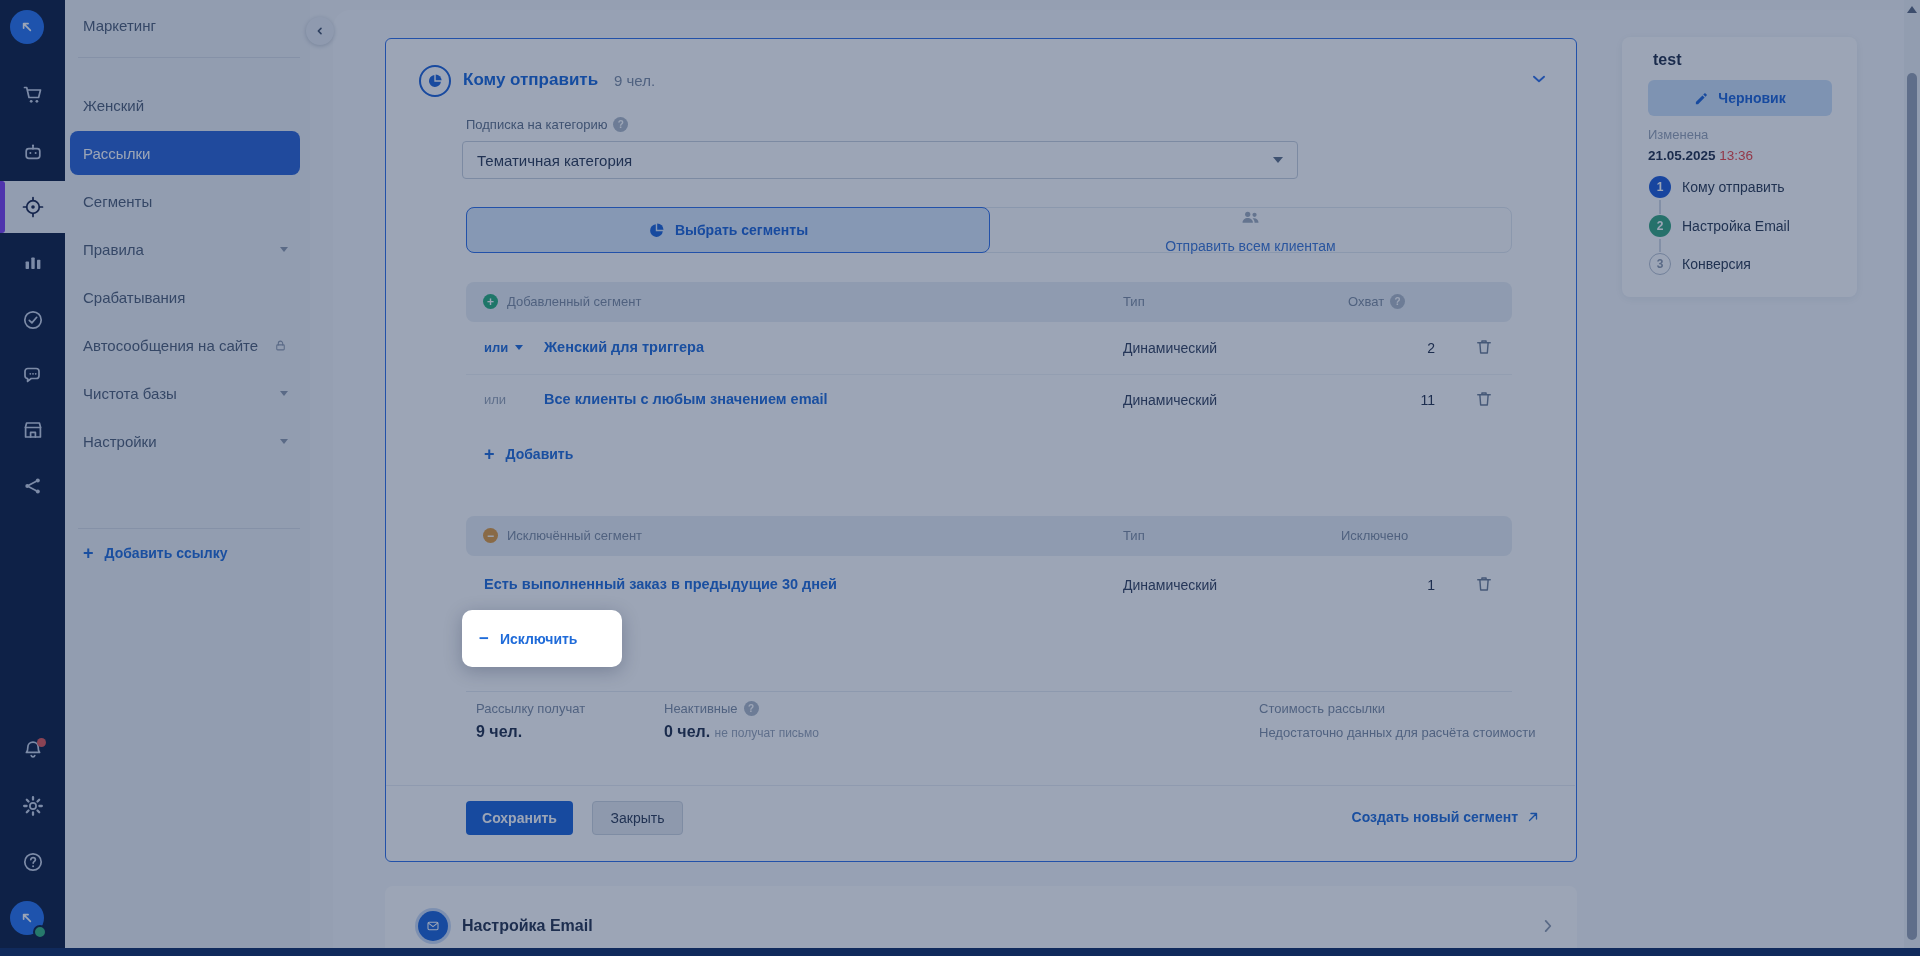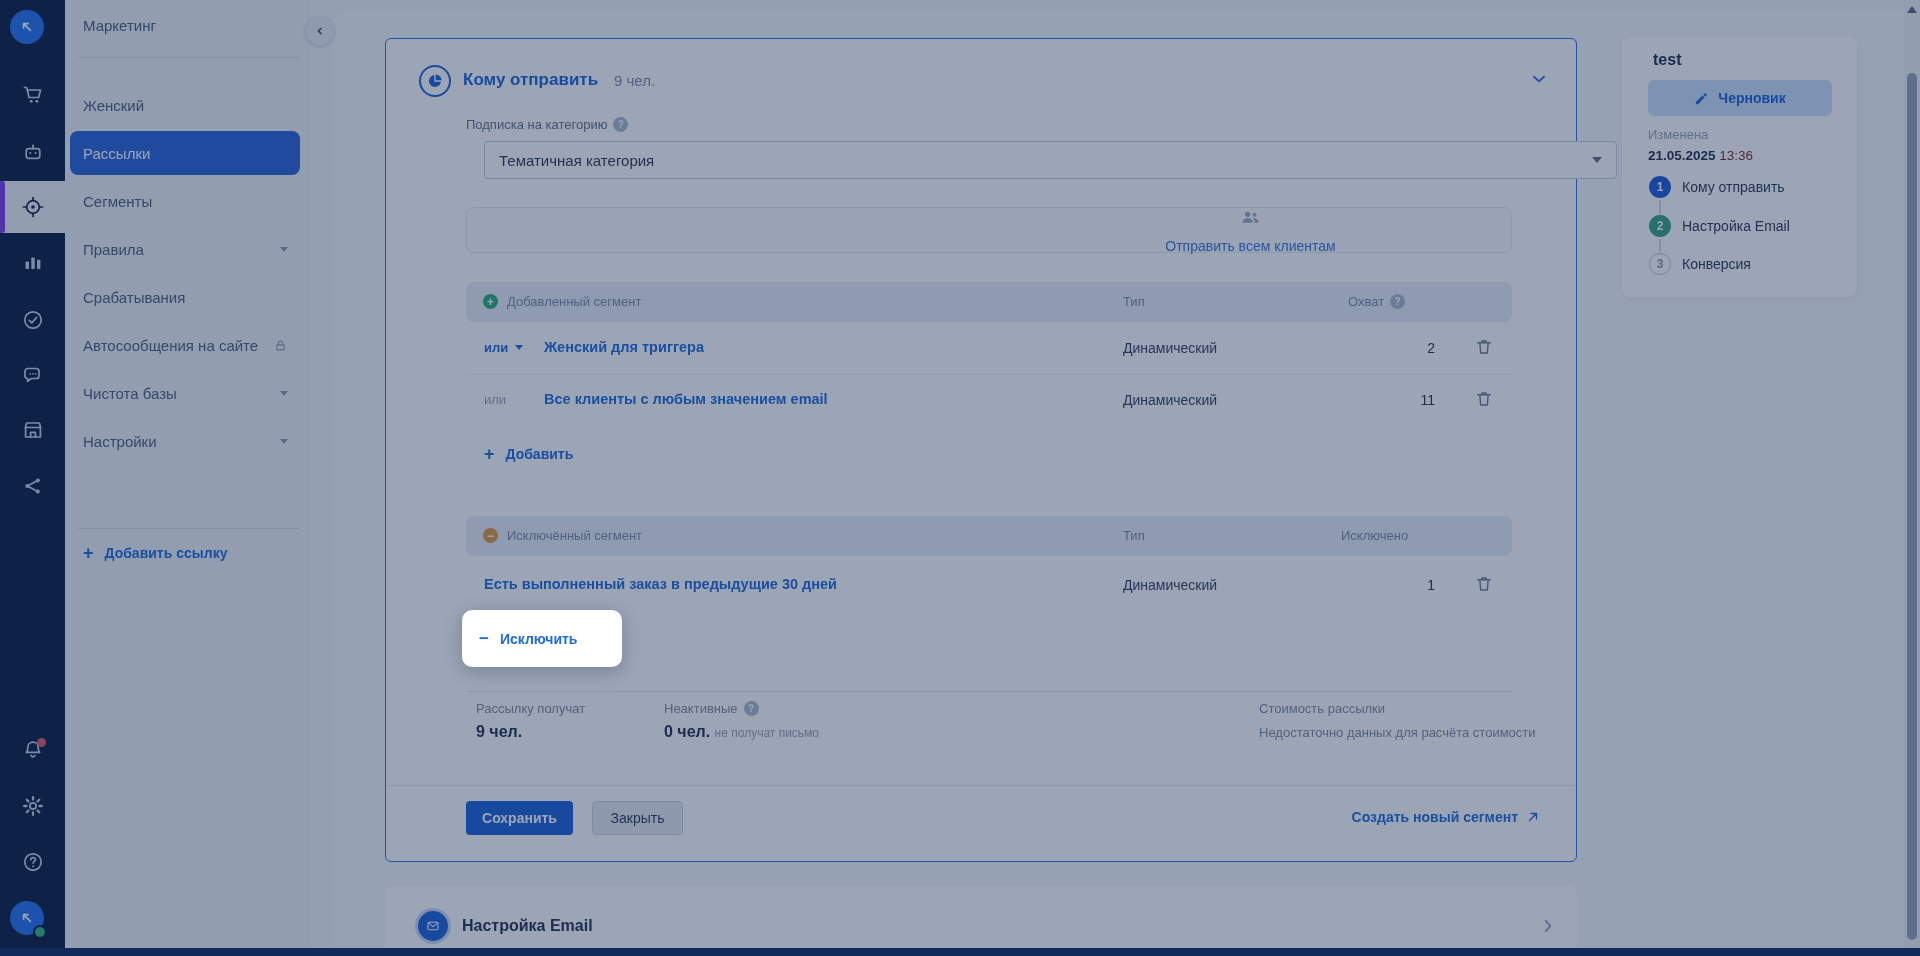--- a/index.html
+++ b/index.html
@@ -40,21 +40,21 @@
   #card1{position:absolute;left:385px;top:38px;width:1192px;height:824px;background:#fff;border:1.5px solid #2e6fe8;border-radius:6px;box-sizing:border-box;}
   .pie-badge{position:absolute;left:33px;top:26px;width:32px;height:32px;border-radius:50%;border:2px solid #1d62d8;box-sizing:border-box;
              display:flex;align-items:center;justify-content:center;color:#1d62d8;background:#fff;}
   .card-title{position:absolute;left:77px;top:31px;font-size:17px;font-weight:bold;color:#1766d9;}
   .card-count{position:absolute;left:228px;top:33px;font-size:15px;color:#7d8ca3;}
   .hdr-chevron{position:absolute;left:1142px;top:29px;color:#2e6fe8;cursor:pointer;}
 
   .field-label{position:absolute;left:80px;top:78px;font-size:13px;color:#5f7089;display:flex;align-items:center;gap:6px;}
   .help{width:15px;height:15px;border-radius:50%;background:#aeb9c9;color:#fff;font-size:10px;font-weight:bold;
         display:inline-flex;align-items:center;justify-content:center;cursor:pointer;flex:none;}
-  .select{position:absolute;left:98px;top:102px;width:1133px;height:38px;border:1px solid #c8d1dd;border-radius:4px;background:#fff;
+  .select{position:absolute;left:76px;top:102px;width:836px;height:38px;border:1px solid #c8d1dd;border-radius:4px;background:#fff;
           display:flex;align-items:center;padding:16px 14px;box-sizing:border-box;font-size:15px;color:#2c3a55;cursor:pointer;}
   .select .caret{margin-left:auto;color:#5f7089;border-left-width:5px;border-right-width:5px;border-top-width:6px;}
 
   .tabs{position:absolute;left:80px;top:168px;width:1046px;height:46px;border:1px solid #e2e8f0;border-radius:8px;box-sizing:border-box;background:#fdfdfe;}
   .tab1{position:absolute;left:-1px;top:-1px;width:524px;height:46px;background:#d9e8fb;border:1.5px solid #2e6fe8;border-radius:8px;box-sizing:border-box;
         display:flex;align-items:center;justify-content:center;gap:10px;color:#1b63d8;font-weight:bold;font-size:14px;cursor:pointer;}
   .tab2{position:absolute;left:523px;top:0;width:521px;height:44px;display:flex;align-items:center;justify-content:center;gap:10px;
         color:#3b76d6;font-size:14px;cursor:pointer;flex-direction:column;}
   .tab2 .picon{color:#9fabbc;}
 
@@ -89,21 +89,21 @@
   .card2-title{position:absolute;left:77px;top:31px;font-size:16px;font-weight:bold;color:#25324e;}
   .card2-chevron{position:absolute;left:1152px;top:29px;color:#8d99ad;cursor:pointer;}
 
   
   #status{position:absolute;left:1622px;top:37px;width:235px;height:260px;background:#fff;border-radius:8px;box-shadow:0 2px 10px rgba(30,50,90,.08);}
   .st-title{position:absolute;left:31px;top:14px;font-size:16px;font-weight:bold;color:#1f2d49;}
   .st-badge{position:absolute;left:26px;top:43px;width:184px;height:36px;background:#cce0f8;border-radius:6px;color:#1b63d8;
             display:flex;align-items:center;justify-content:center;gap:9px;font-size:14px;font-weight:bold;}
   .st-changed{position:absolute;left:26px;top:90px;font-size:13px;color:#97a3b6;}
   .st-date{position:absolute;left:26px;top:111px;font-size:13.5px;font-weight:bold;color:#1f2d49;}
-  .st-time{font-weight:normal;color:#7f1d1d;}
+  .st-time{font-weight:normal;color:#ef4444;}
   .step-c{position:absolute;left:27px;width:22px;height:22px;border-radius:50%;display:flex;align-items:center;justify-content:center;
           font-size:12px;font-weight:bold;box-sizing:border-box;}
   .step-c.blue{background:#1d5bd8;color:#fff;}
   .step-c.green{background:#34a57f;color:#fff;}
   .step-c.gray{background:#fff;border:1.5px solid #b6c0cf;color:#8d99ad;}
   .step-l{position:absolute;left:60px;font-size:14px;color:#2a3952;white-space:nowrap;}
   .step-line{position:absolute;left:37px;width:2px;background:#d3dae3;}
 
   
   #sb-track{position:absolute;left:1904px;top:0;width:16px;height:956px;background:#eef1f5;}
@@ -309,20 +309,29 @@
       <div class="tab2">
         <span class="picon">
           <svg width="21" height="21" viewBox="0 0 24 24" fill="currentColor">
               <circle cx="8.8" cy="8.3" r="3"></circle>
               <path d="M2.9 17.8c0-3.2 2.7-5.2 5.9-5.2s5.9 2 5.9 5.2v.3H2.9z"></path>
               <circle cx="16.6" cy="8.9" r="2.4"></circle>
               <path d="M16 12.9c2.9.1 5.1 1.9 5.1 4.6v.6h-4.4c0-2.1-.9-3.9-2.4-5c.5-.2 1.1-.2 1.7-.2z"></path>
             </svg>
         </span>
         <span class="nowrap">Отправить всем клиентам</span>
+      </div>
+      <div class="tab1">
+        <span>
+          <svg width="17" height="17" viewBox="0 0 24 24" fill="currentColor">
+              <path d="M11 3.1A9 9 0 1 0 20.9 13H11z"></path>
+              <path d="M13 2.1A9 9 0 0 1 21.9 11H13z"></path>
+            </svg>
+        </span>
+        <span class="nowrap">Выбрать сегменты</span>
       </div>
     </div>
 
     <div class="seg-head" style="top:243px">
       <span class="hicon" style="background:#27ae7b">
           <span>+</span>
         </span>
       <span class="hlbl nowrap">Добавленный сегмент</span>
       <span class="col-type nowrap">Тип</span>
       <span class="col-last">

